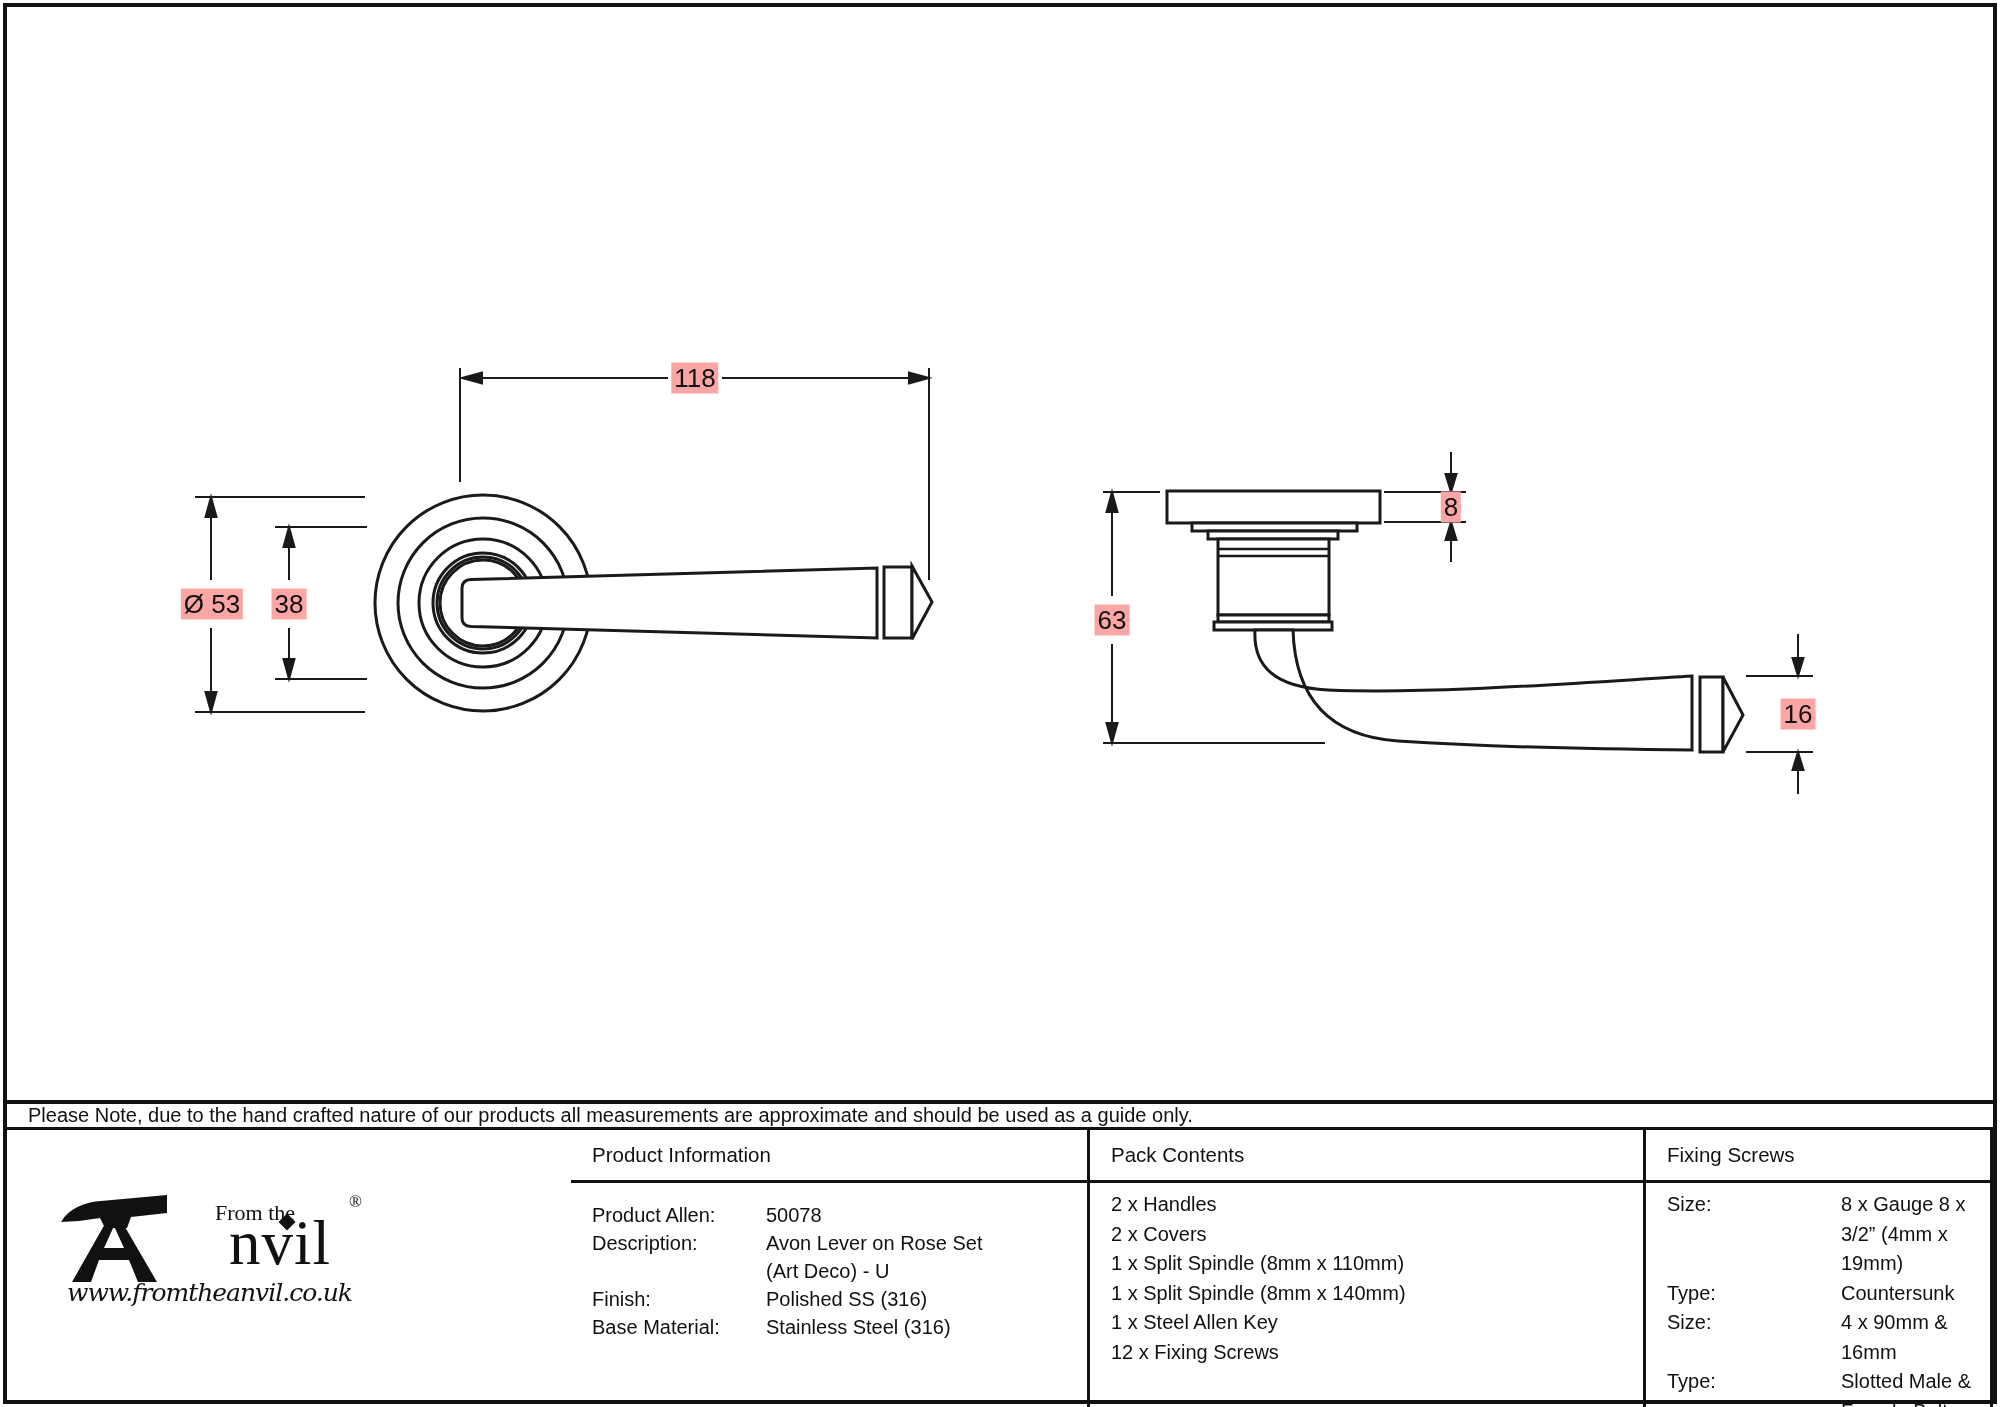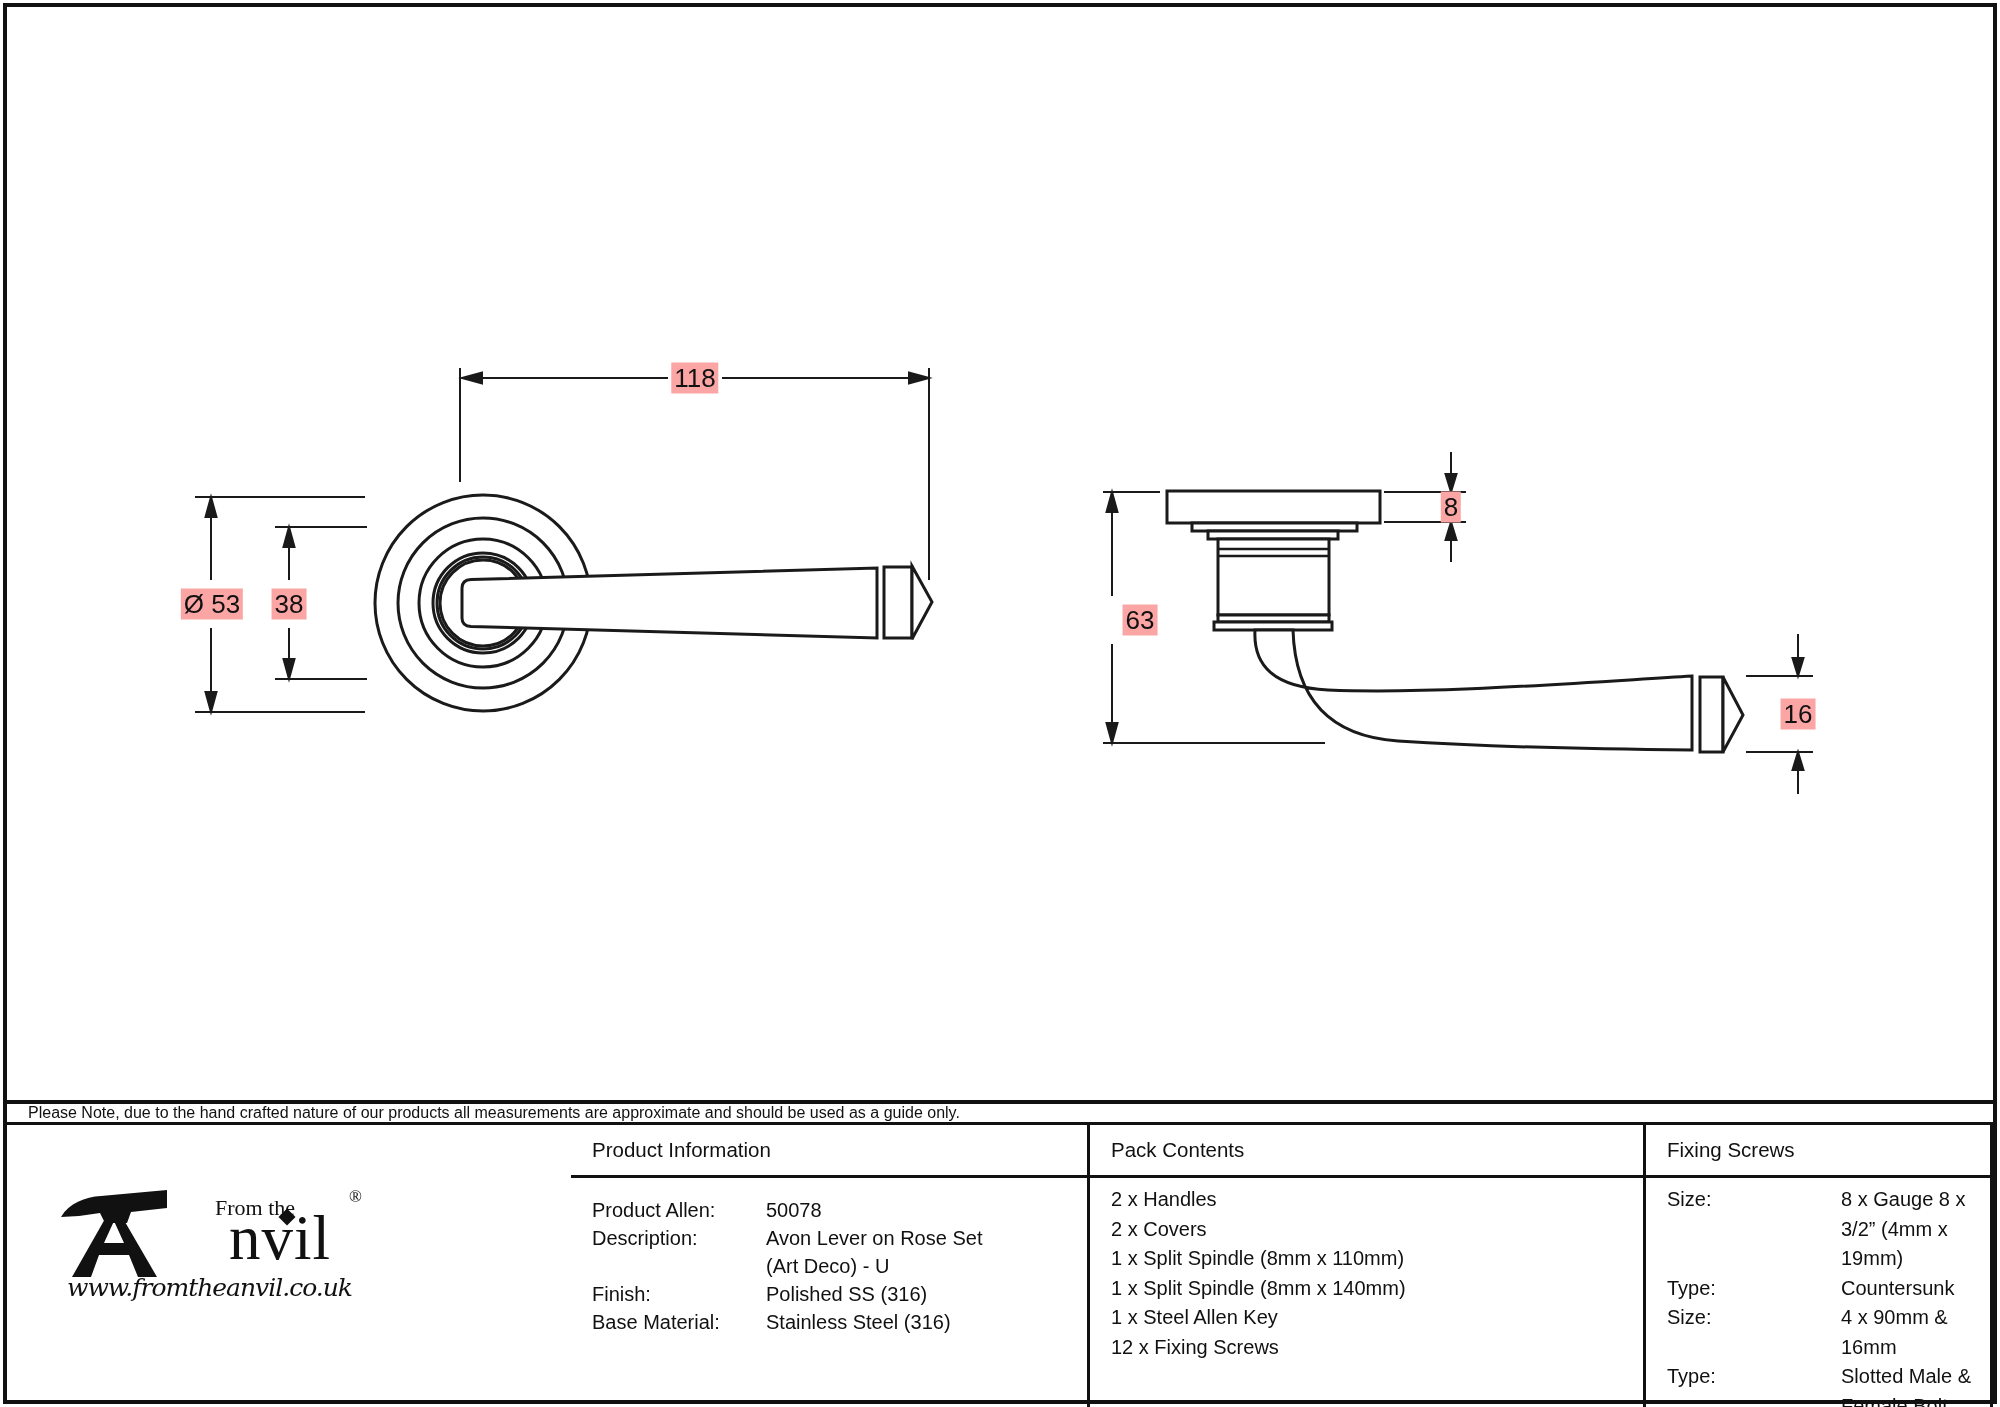--- a/index.html
+++ b/index.html
@@ -31,21 +31,21 @@
     position:absolute;left:7px;top:1100px;width:1986px;height:303px;
     display:flex;flex-direction:column;
   }
   .note-row{
     box-sizing:border-box;
     height:61px;
     border-top:4px solid #111;
     border-bottom:3px solid #111;
     display:flex;align-items:center;
     padding:0 21px;
-    font-size:16px;
+    font-size:20px;
   }
   .info-table{
     flex:1;
     display:grid;
     grid-template-columns:564px 519px 556px 1fr;
     grid-template-rows:53px 1fr;
   }
   .cell{box-sizing:border-box;overflow:hidden;}
   .vline{border-right:3px solid #111;}
   .head{
@@ -182,21 +182,21 @@
       <line x1="1798" y1="634" x2="1798" y2="658"></line>
       <line x1="1798" y1="770" x2="1798" y2="794"></line>
       <polygon points="1798,676 1792.5,658 1803.5,658"></polygon>
       <polygon points="1798,752 1792.5,770 1803.5,770"></polygon>
     </g>
   </svg>
 
   <div class="dim" style="left:695px;top:378px;">118</div>
   <div class="dim" style="left:212px;top:604px;">Ø 53</div>
   <div class="dim" style="left:289px;top:604px;">38</div>
-  <div class="dim" style="left:1112px;top:620px;margin-left:28px;">63</div>
+  <div class="dim" style="left:1112px;top:620px;">63</div>
   <div class="dim" style="left:1451px;top:507px;">8</div>
   <div class="dim" style="left:1798px;top:714px;">16</div>
 
   <div class="bottom">
     <div class="note-row">Please Note, due to the hand crafted nature of our products all measurements are approximate and should be used as a guide only.</div>
 
     <div class="info-table">
 
       <div class="cell head vline">Product Information</div>
       <div class="cell head vline">Pack Contents</div>

